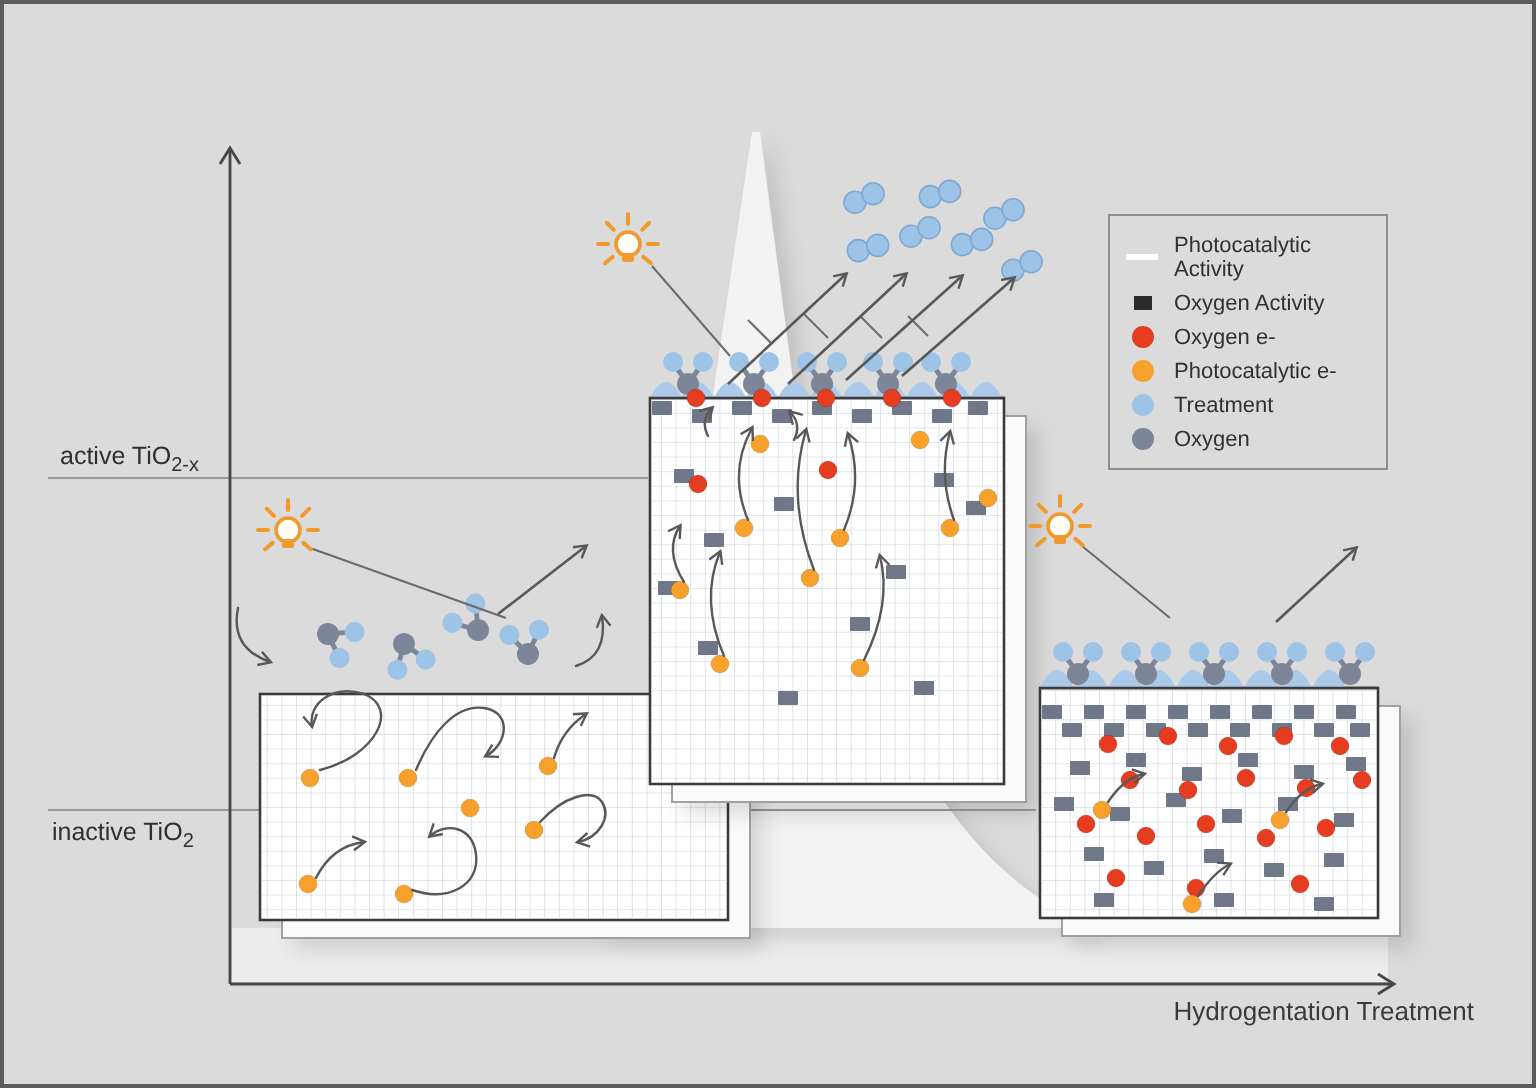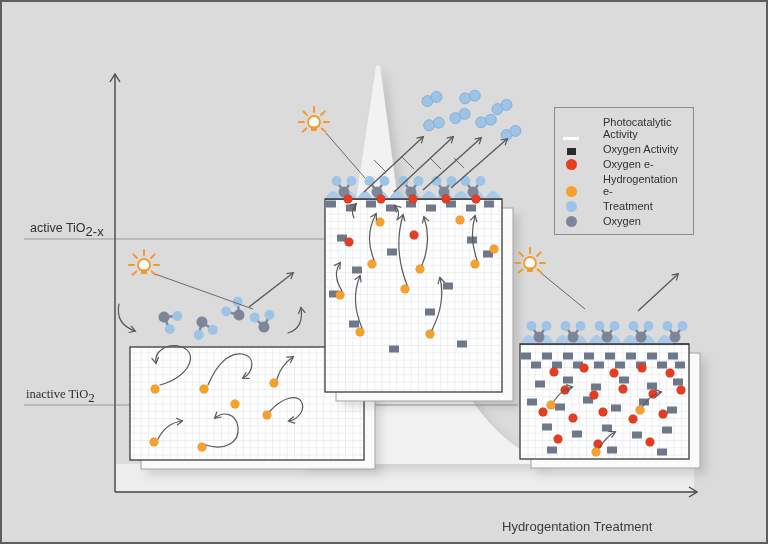--- a/index.html
+++ b/index.html
@@ -1,29 +1,29 @@
 <!DOCTYPE html>
 <html><head>
 <meta charset="utf-8">
 <style>
   html,body{margin:0;padding:0;background:#888;}
   .stage{position:relative;width:768px;height:544px;box-sizing:border-box;
          border:2px solid #5d5d5d;background:#dbdbdb;overflow:hidden;
          font-family:"Liberation Sans", sans-serif;}
   svg{position:absolute;left:0;top:0;}
   .ylabel{position:absolute;font-size:12.5px;color:#2f2f2f;white-space:nowrap;}
-  .ylabel sub{font-size:13px;}
+  .ylabel sub{font-size:10px;}
   #yl0{left:28px;top:219px;}
-  #yl1{left:24px;top:385px;font-family:Liberation Serif, serif;}
-  .xlabel{position:absolute;left:500px;top:517px;width:235px;text-align:left;
+  #yl1{left:24px;top:407px;}
+  .xlabel{position:absolute;left:500px;top:496px;width:235px;text-align:right;
           font-size:13px;color:#3a3a3a;}
   .legend{position:absolute;left:552px;top:105px;width:140px;height:128px;
           box-sizing:border-box;border:1px solid #8c8c8c;display:flex;
           flex-direction:column;justify-content:space-around;padding:6px 8px;}
-  .lrow{display:flex;align-items:flex-end;gap:24px;font-size:11px;color:#303030;}
+  .lrow{display:flex;align-items:center;gap:8px;font-size:11px;color:#303030;}
   .sw{width:16px;min-width:16px;display:flex;justify-content:center;align-items:center;}
   .sw-line{width:16px;height:3px;}
   .sw-square{width:9px;height:7px;}
   .sw-circle{width:11px;height:11px;border-radius:50%;}
 </style>
 </head>
 <body>
 
 <div class="stage">
   <svg id="scene" width="768" height="544">
@@ -383,21 +383,21 @@
       <div class="lrow">
         <span class="sw">
           <span class="sw-circle" style="background: rgb(230, 60, 32);"></span>
         </span>
         <span>Oxygen e-</span>
       </div>
       <div class="lrow">
         <span class="sw">
           <span class="sw-circle" style="background: rgb(245, 161, 44);"></span>
         </span>
-        <span>Hydrogentation e-</span>
+        <span>Photocatalytic e-</span>
       </div>
       <div class="lrow">
         <span class="sw">
           <span class="sw-circle" style="background: rgb(157, 195, 230);"></span>
         </span>
         <span>Treatment</span>
       </div>
       <div class="lrow">
         <span class="sw">
           <span class="sw-circle" style="background: rgb(125, 133, 153);"></span>

